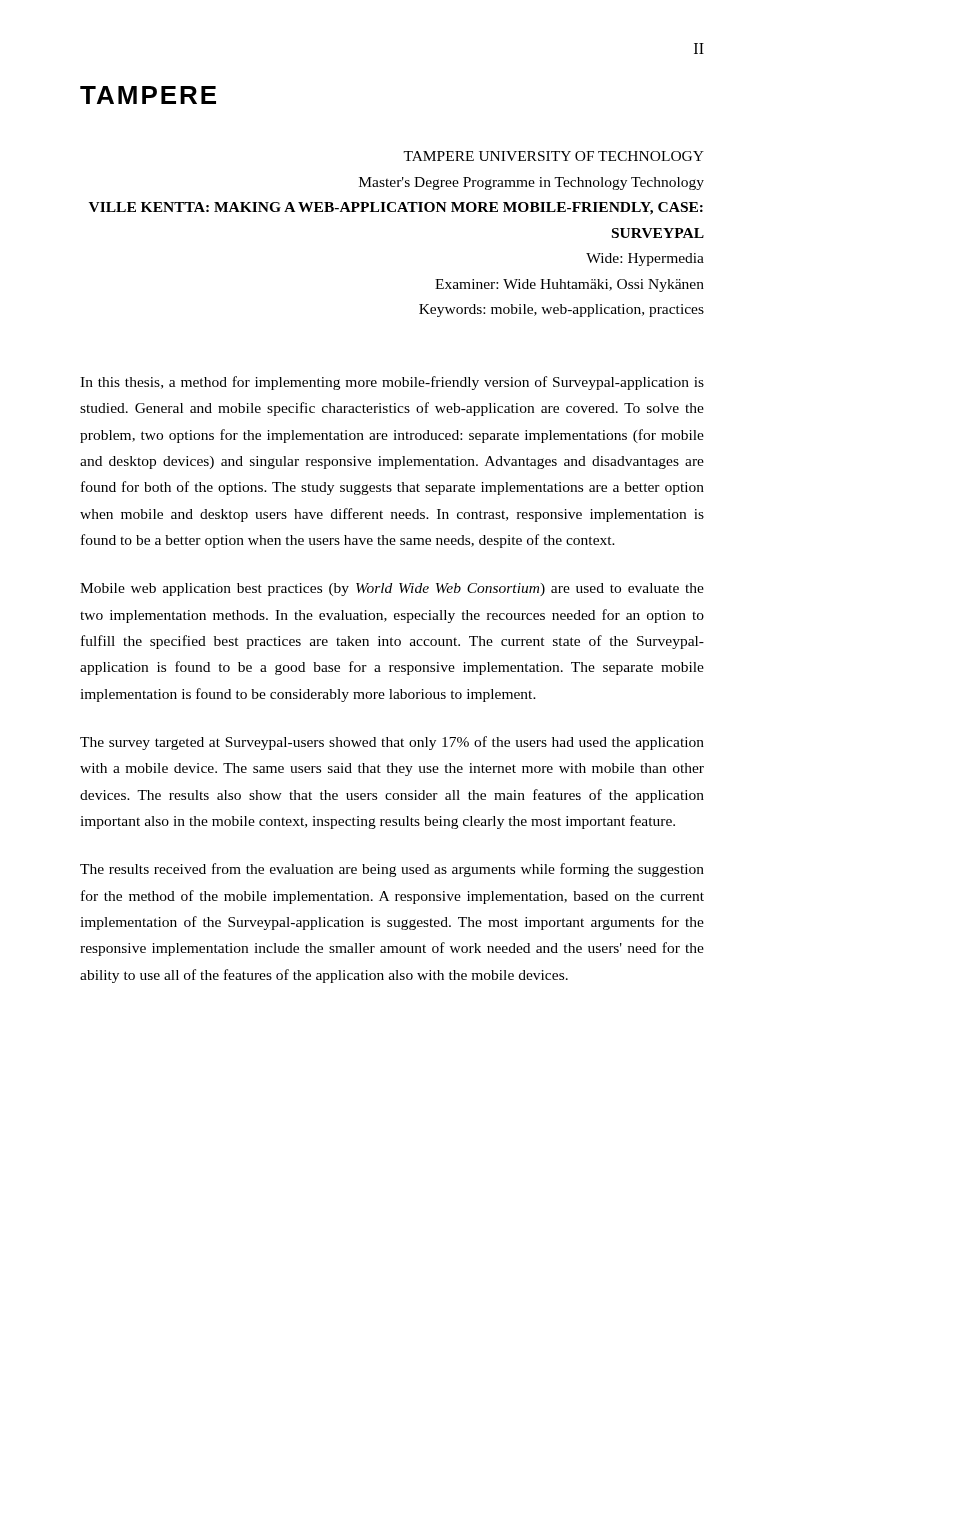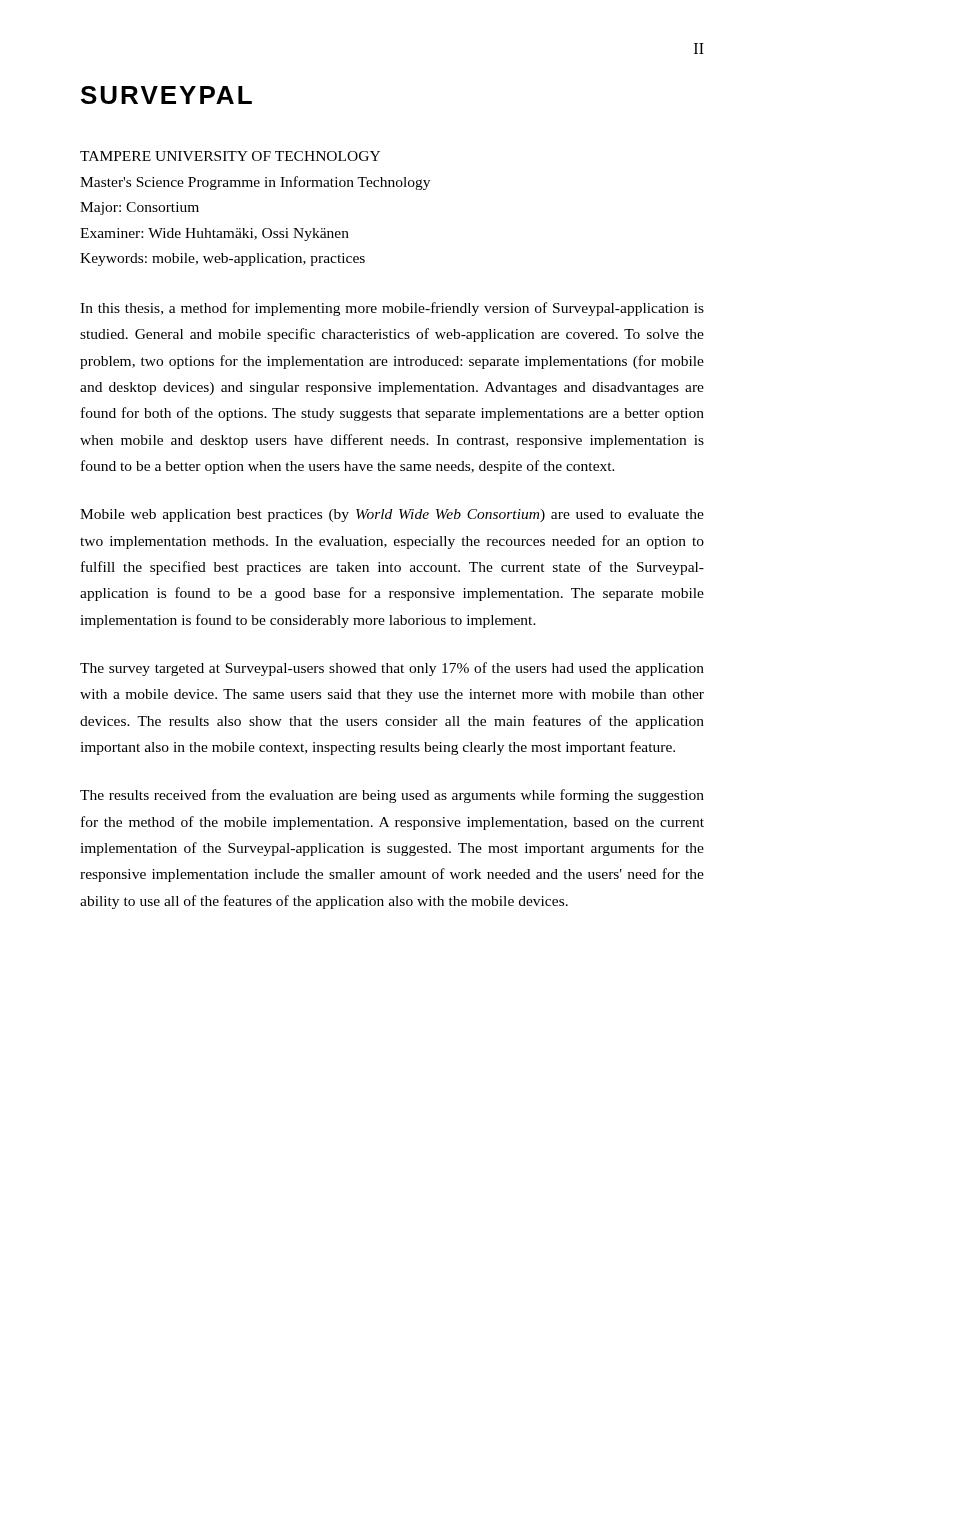--- a/index.html
+++ b/index.html
@@ -37,22 +37,23 @@
     .abstract-title {
       font-family: 'Arial', sans-serif;
       font-size: 26px;
       font-weight: bold;
       letter-spacing: 2px;
       margin-bottom: 32px;
       margin-top: 20px;
     }
 
     .meta-block {
-      margin-bottom: 24px;
+      margin-bottom: 47px;
       line-height: 1.6;
+      text-align: right;
     }
 
     .meta-block p {
       font-size: 15.5px;
       line-height: 1.65;
     }
 
     .meta-title-line {
       font-weight: bold;
       font-size: 15.5px;
@@ -69,26 +70,27 @@
       font-style: italic;
     }
   </style>
 </head>
 <body>
 
 <div class="page-container">
 
   <div class="page-number">II</div>
 
-  <div class="abstract-title">SURVEYPAL</div>
+  <div class="abstract-title">TAMPERE</div>
 
   <div class="meta-block">
     <p>TAMPERE UNIVERSITY OF TECHNOLOGY</p>
-    <p>Master's Science Programme in Information Technology</p>
-    <p>Major: Consortium</p>
+    <p>Master's Degree Programme in Technology Technology</p>
+    <p class="meta-title-line">VILLE KENTTA: MAKING A WEB-APPLICATION MORE MOBILE-FRIENDLY, CASE: SURVEYPAL</p>
+    <p>Wide: Hypermedia</p>
     <p>Examiner: Wide Huhtamäki, Ossi Nykänen</p>
     <p>Keywords: mobile, web-application, practices</p>
   </div>
 
   <p class="body-text">
     <span>In this thesis, a method for implementing more mobile-friendly version of Surveypal-application is studied. General and mobile specific characteristics of web-application are covered. To solve the problem, two options for the implementation are introduced: separate implementations (for mobile and desktop devices) and singular responsive implementation. Advantages and disadvantages are found for both of the options. The study suggests that separate implementations are a better option when mobile and desktop users have different needs. In contrast, responsive implementation is found to be a better option when the users have the same needs, despite of the context.</span>
   </p>
 
   <p class="body-text">
     <span>Mobile web application best practices (by </span><span class="body-text-italic">World Wide Web Consortium</span><span>) are used to evaluate the two implementation methods. In the evaluation, especially the recources needed for an option to fulfill the specified best practices are taken into account. The current state of the Surveypal-application is found to be a good base for a responsive implementation. The separate mobile implementation is found to be considerably more laborious to implement.</span>

